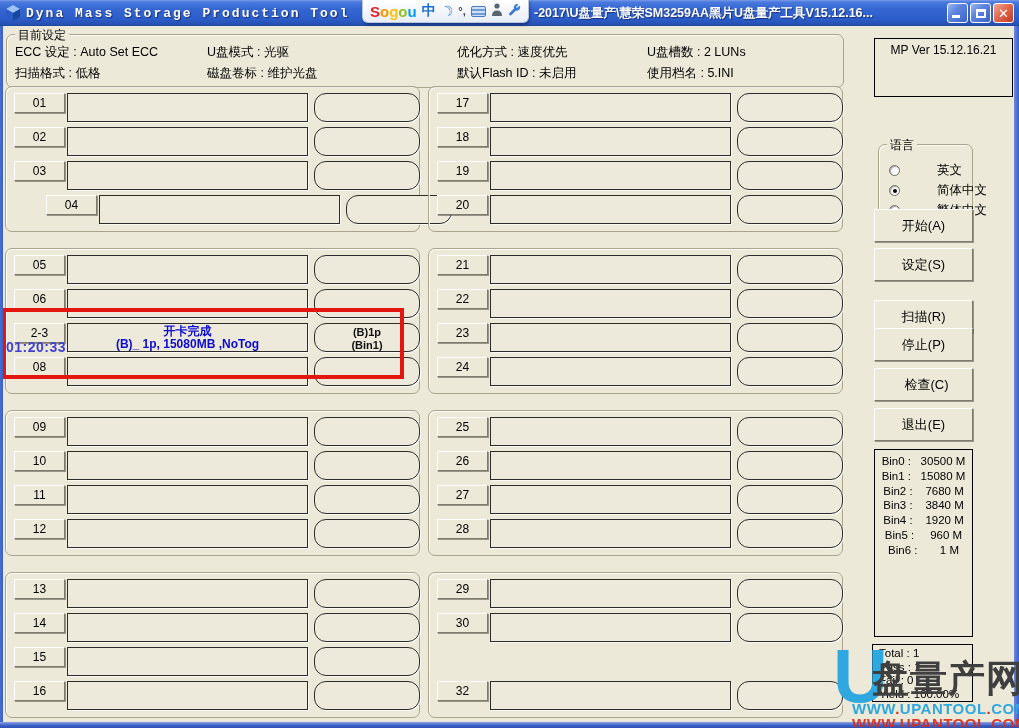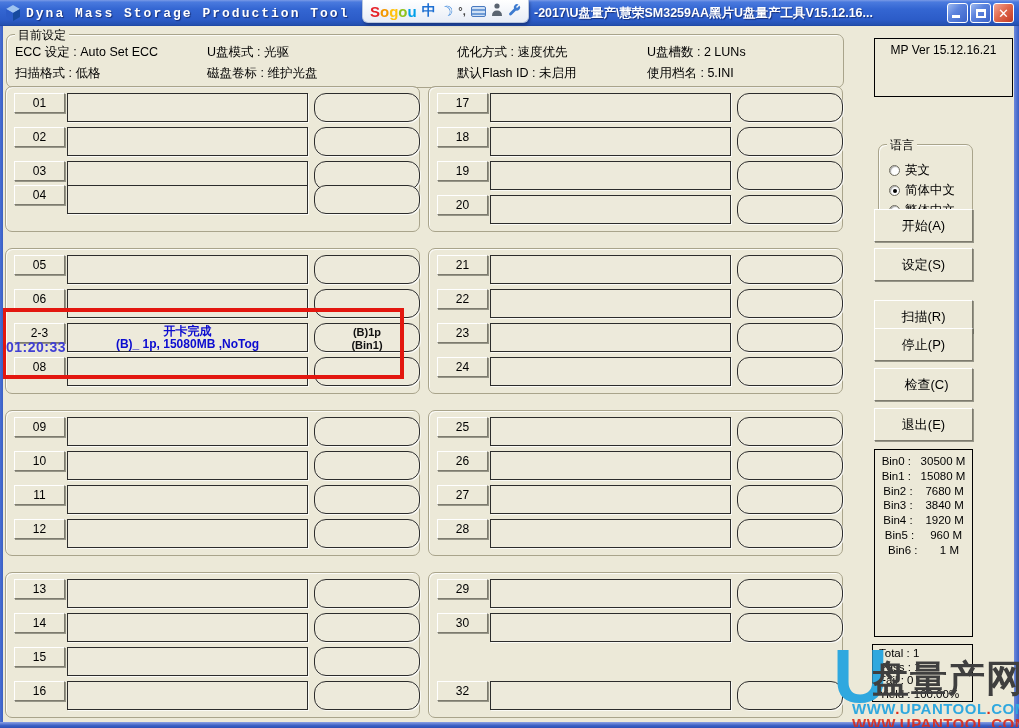--- a/index.html
+++ b/index.html
@@ -90,21 +90,21 @@
   .st-line{font-weight:bold;text-align:center;color:var(--status-color,#0b0bd0);font-size:12px;line-height:13px;}
   .st-line:first-child{margin-top:1px;}
   .rs-line{font-weight:bold;text-align:center;color:#111;font-size:11px;line-height:13px;}
   .rs-line:first-child{margin-top:2px;}
   .slot-time{position:absolute;left:-4px;top:16px;width:68px;text-align:center;
     font-size:14px;font-weight:bold;color:var(--time-color,#3f3fd4);letter-spacing:.5px;}
   .red-rect{position:absolute;left:2px;top:308px;width:402px;height:71px;
     border:4px solid var(--highlight-color,#e3170f);z-index:5;pointer-events:none;}
   
   .lang-group{left:878px;top:112px;width:95px;height:87px;margin-top:32px;}
-  .lang-opt{position:absolute;left:10px;height:13px;display:flex;align-items:center;cursor:pointer;}
+  .lang-opt{position:absolute;left:10px;height:13px;display:flex;align-items:center;cursor:pointer;gap:32px;}
   .radio{width:11px;height:11px;border-radius:50%;background:#fff;border:1px solid #6d6a5d;
     box-shadow:inset 1px 1px 1px rgba(0,0,0,.35);margin-right:5px;flex:none;position:relative;}
   .radio.sel::after{content:"";position:absolute;left:3px;top:3px;width:4px;height:4px;border-radius:50%;background:#000;}
   .lang-label{font-size:12.5px;white-space:nowrap;}
   
   .action-btn{
     position:absolute;left:874px;width:99px;height:33px;
     background:#ECE9D8;border:1px solid;border-color:#fff #7d7b6e #7d7b6e #fff;
     box-shadow:1px 1px 0 rgba(80,80,70,.55);
     font-family:"Liberation Sans",sans-serif;font-size:13px;color:#000;cursor:pointer;
@@ -209,21 +209,21 @@
         <div class="slot-row" style="top: 40px;">
           <button class="slot-btn">02</button>
           <div class="sbox slot-status"></div>
           <div class="sbox slot-result"></div>
         </div>
         <div class="slot-row" style="top: 74px;">
           <button class="slot-btn">03</button>
           <div class="sbox slot-status"></div>
           <div class="sbox slot-result"></div>
         </div>
-        <div class="slot-row" style="top: 98px;">
+        <div class="slot-row" style="top: 108px; margin-left: 32px;">
           <button class="slot-btn">04</button>
           <div class="sbox slot-status"></div>
           <div class="sbox slot-result"></div>
         </div>
       </div>
       <div class="slot-block" style="left: 5px; top: 248px;">
         <div class="slot-row" style="top: 6px;">
           <button class="slot-btn">05</button>
           <div class="sbox slot-status"></div>
           <div class="sbox slot-result"></div>

